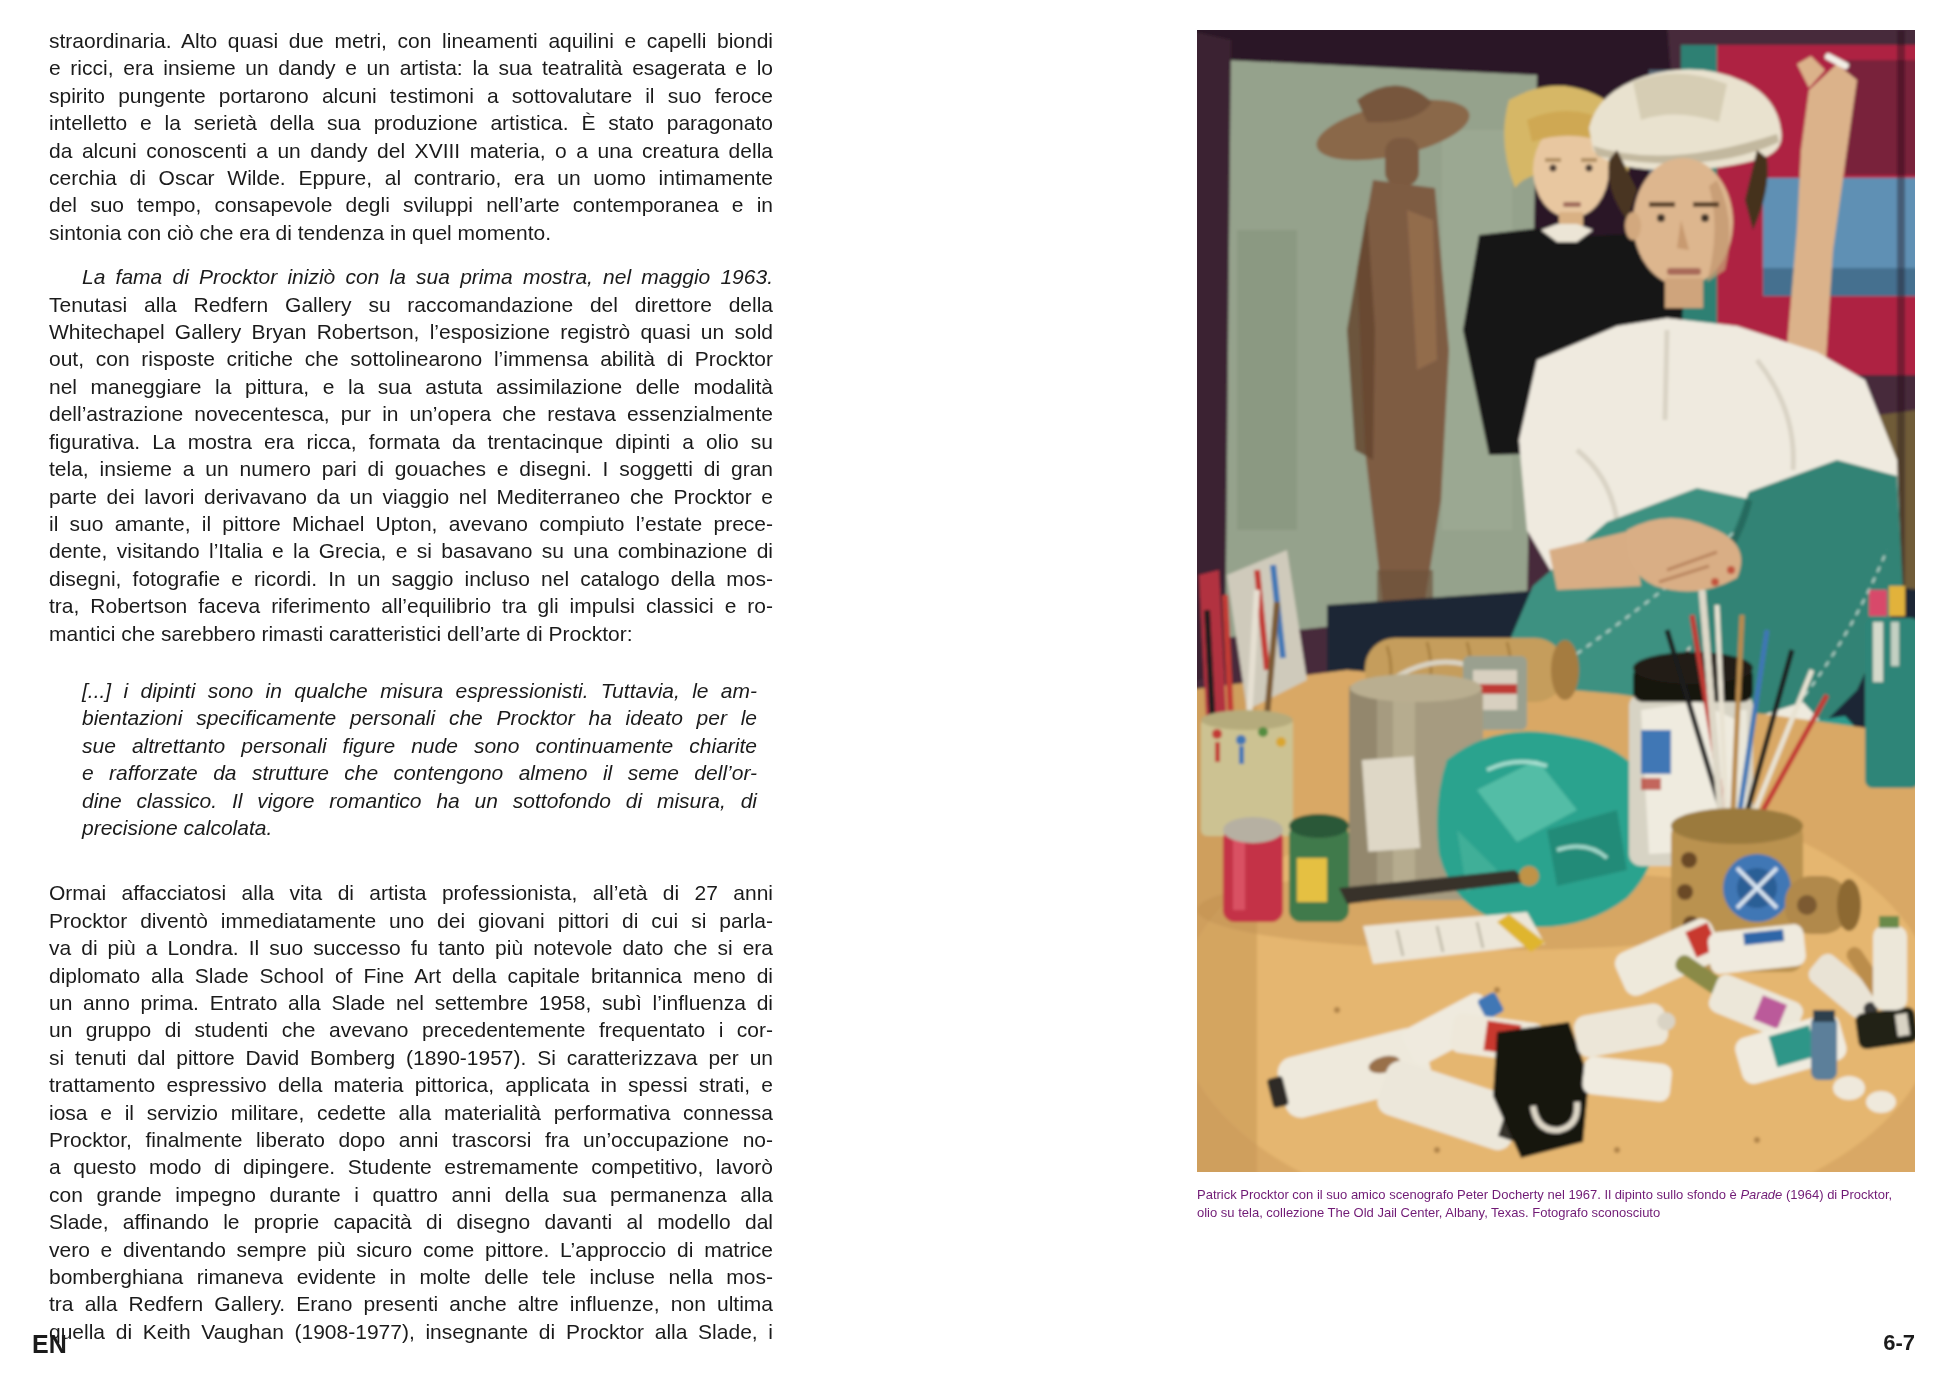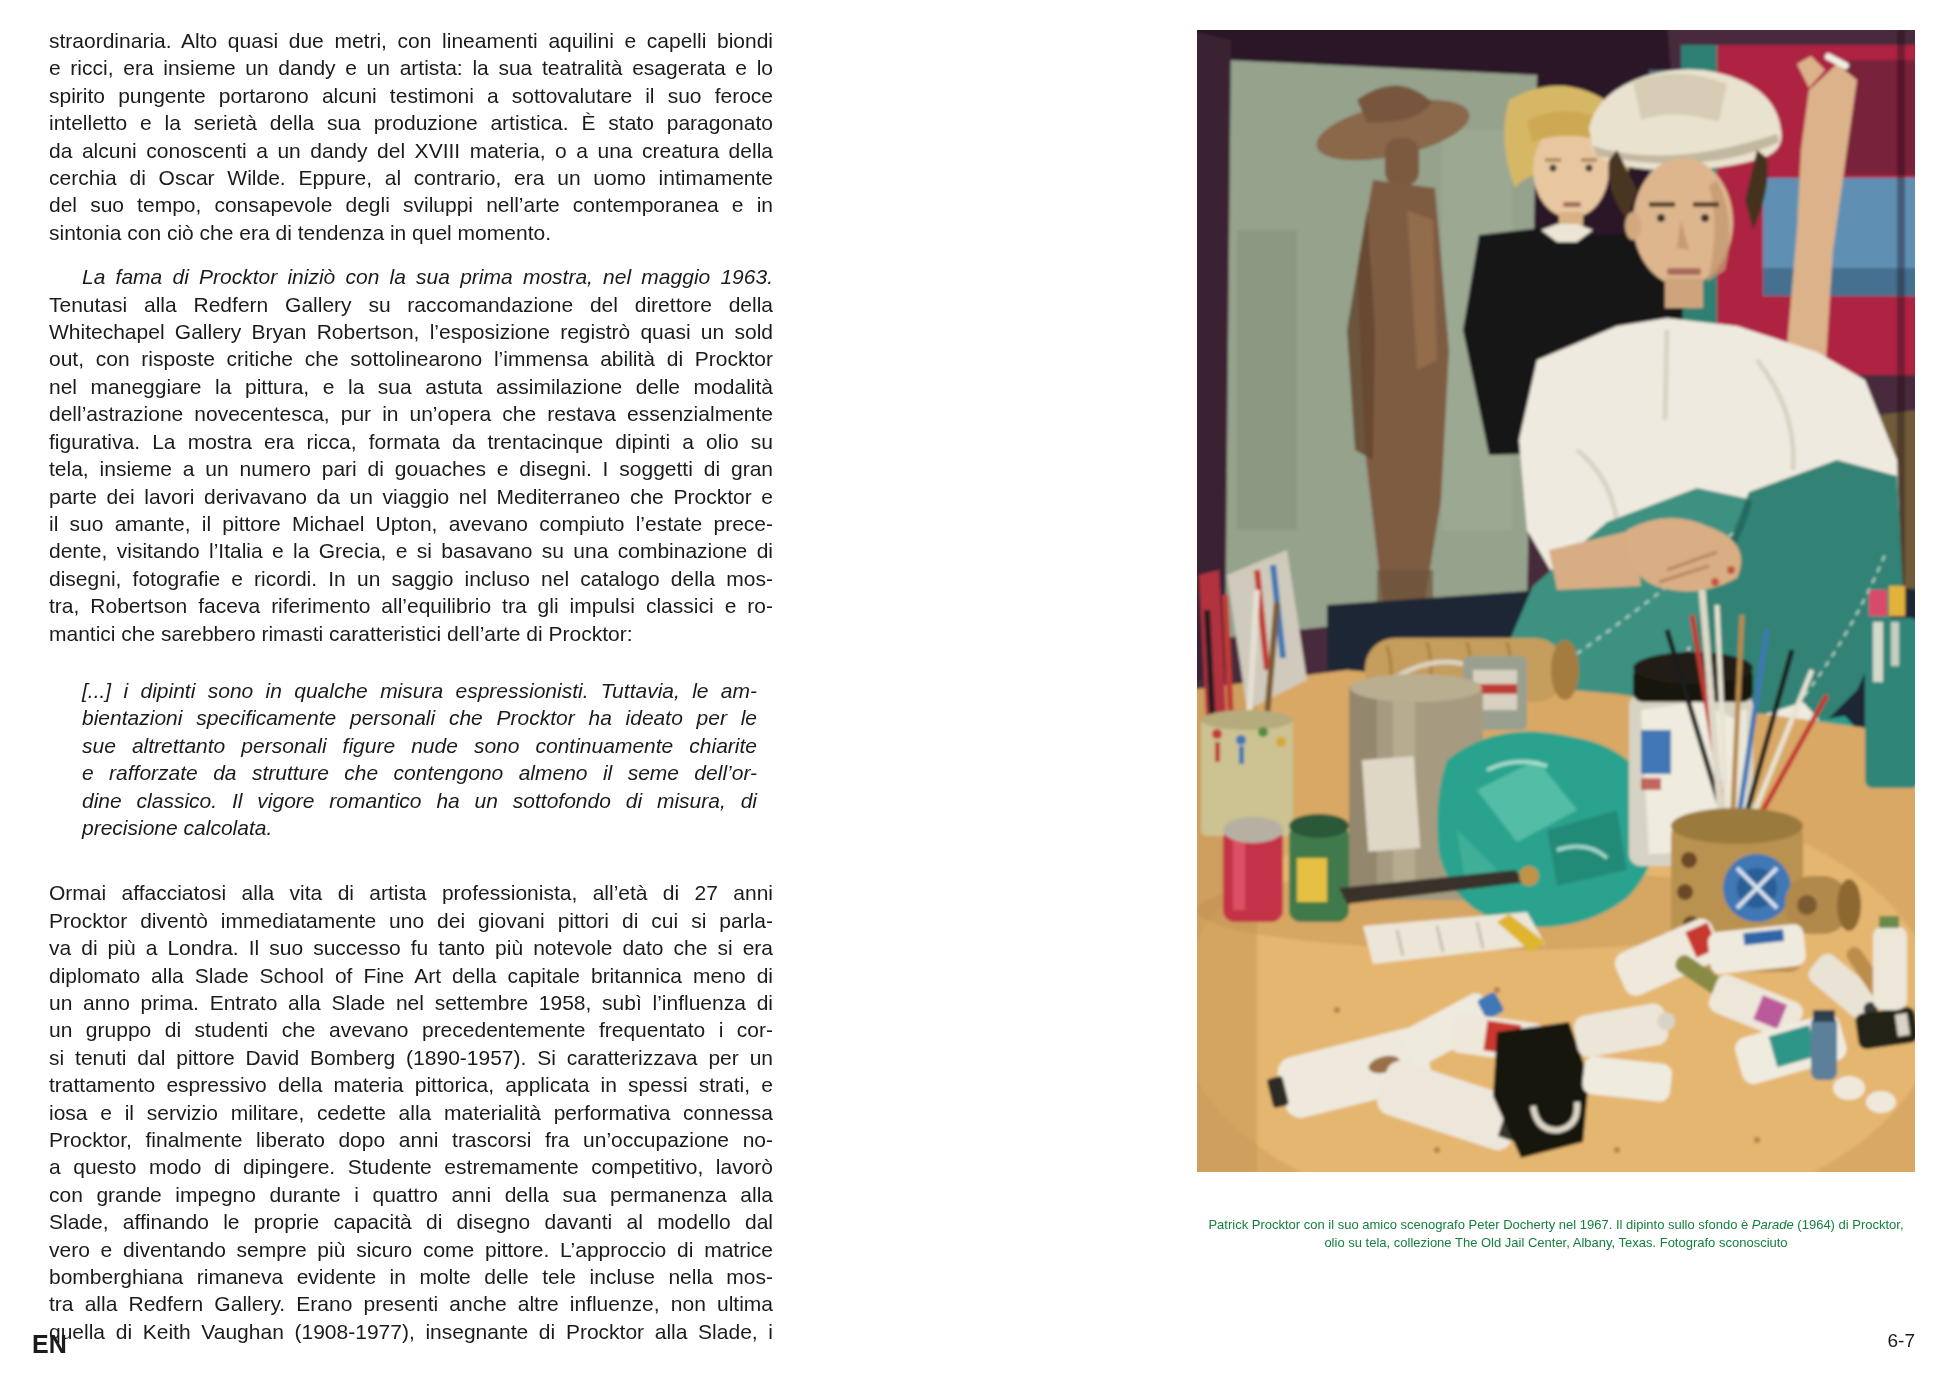--- a/index.html
+++ b/index.html
@@ -17,25 +17,25 @@
   .para .line{text-align:justify;text-align-last:justify;}
   .para .line.noforce{text-align-last:left;}
   .para .line.indent{padding-left:33px;font-style:italic;}
   .para.quote{margin:30px 33px 38px 50px;font-style:italic;}
   .para.after-quote{margin-top:28px;}
   .photo-figure{position:absolute;left:1197px;top:0;width:718px;margin:0;}
   .photo-box{position:absolute;left:0;top:30px;width:718px;height:1142px;}
   .photo-box svg{display:block;width:718px;height:1142px;}
   .caption{
     position:absolute;left:0;top:1186px;width:718px;
-    font-size:13px;line-height:17.5px;text-align:center;color:#15803d;margin-top:30px;
+    font-size:13px;line-height:17.5px;text-align:left;color:#701a75;
   }
   .caption em{font-style:italic;}
   .footer-left{position:absolute;left:32px;top:1330px;font-size:25px;font-weight:bold;}
-  .footer-right{position:absolute;right:31px;top:1330px;font-size:19px;font-weight:normal;text-align:center;}
+  .footer-right{position:absolute;right:31px;top:1330px;font-size:22px;font-weight:bold;text-align:center;}
 </style>
 </head>
 <body>
 
 <main class="text-column" id="text-column">
     <div class="para">
       <div class="line">straordinaria. Alto quasi due metri, con lineamenti aquilini e capelli biondi</div>
       <div class="line">e ricci, era insieme un dandy e un artista: la sua teatralità esagerata e lo</div>
       <div class="line">spirito pungente portarono alcuni testimoni a sottovalutare il suo feroce</div>
       <div class="line">intelletto e la serietà della sua produzione artistica. È stato paragonato</div>

